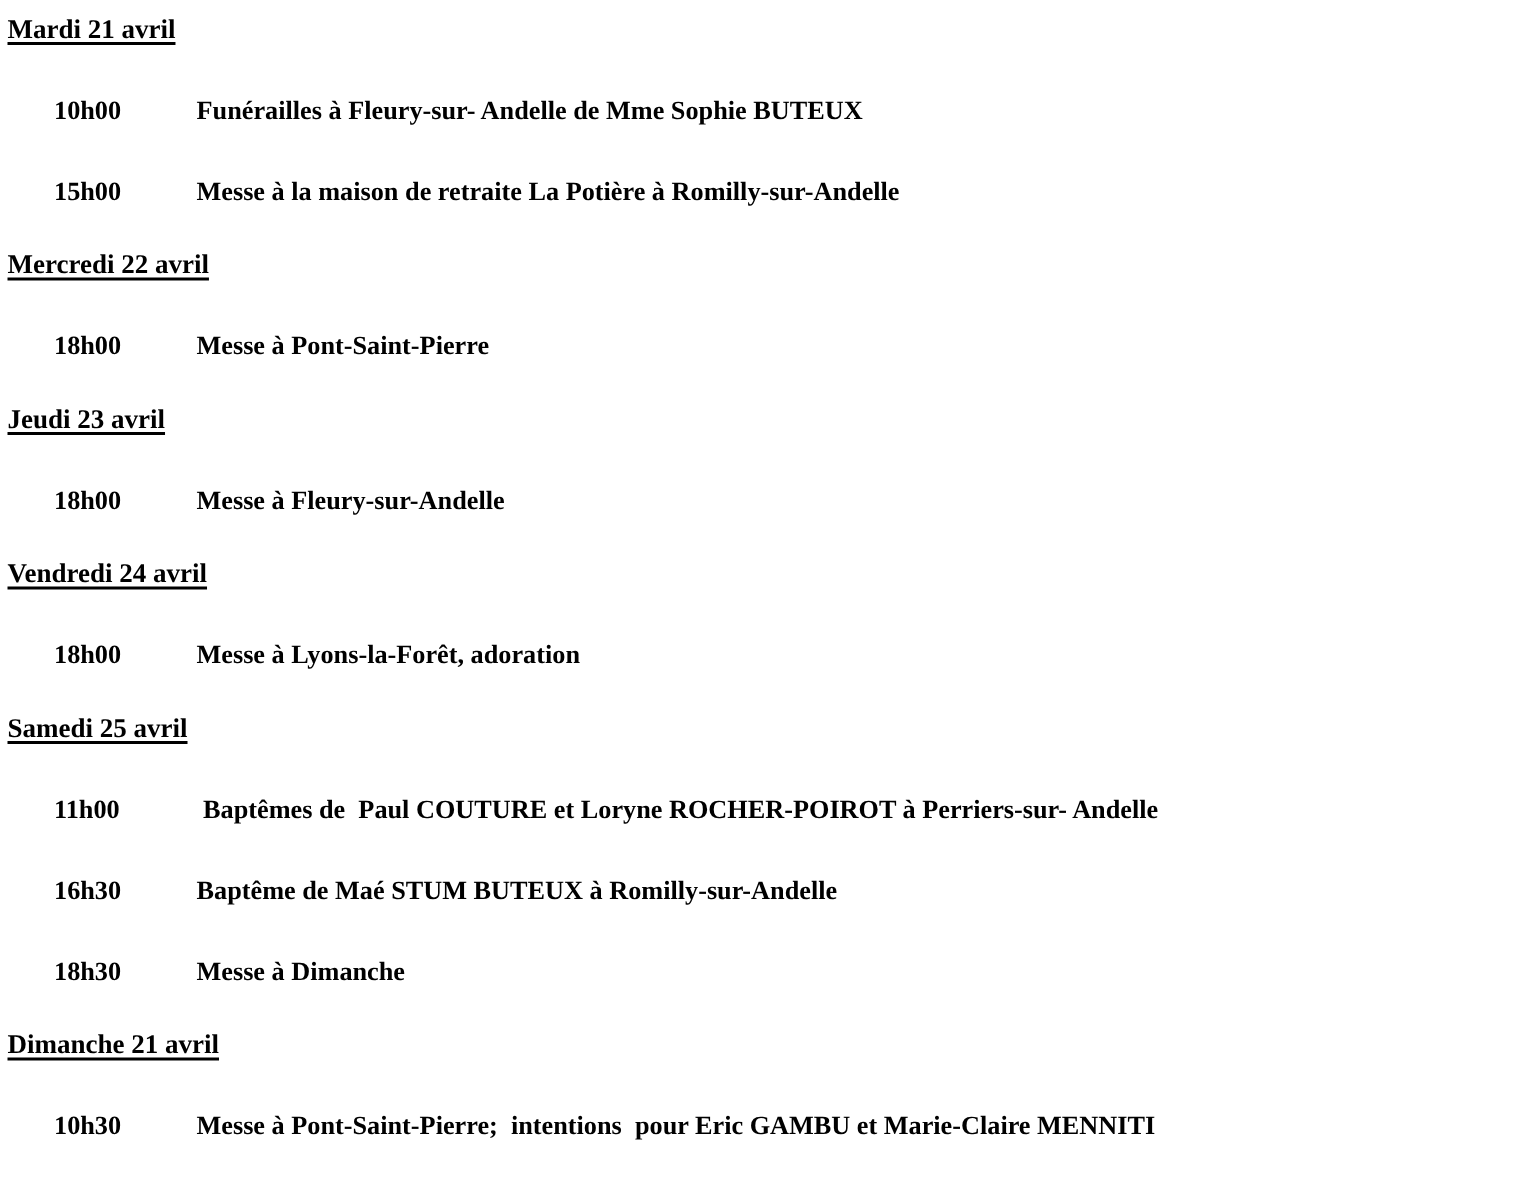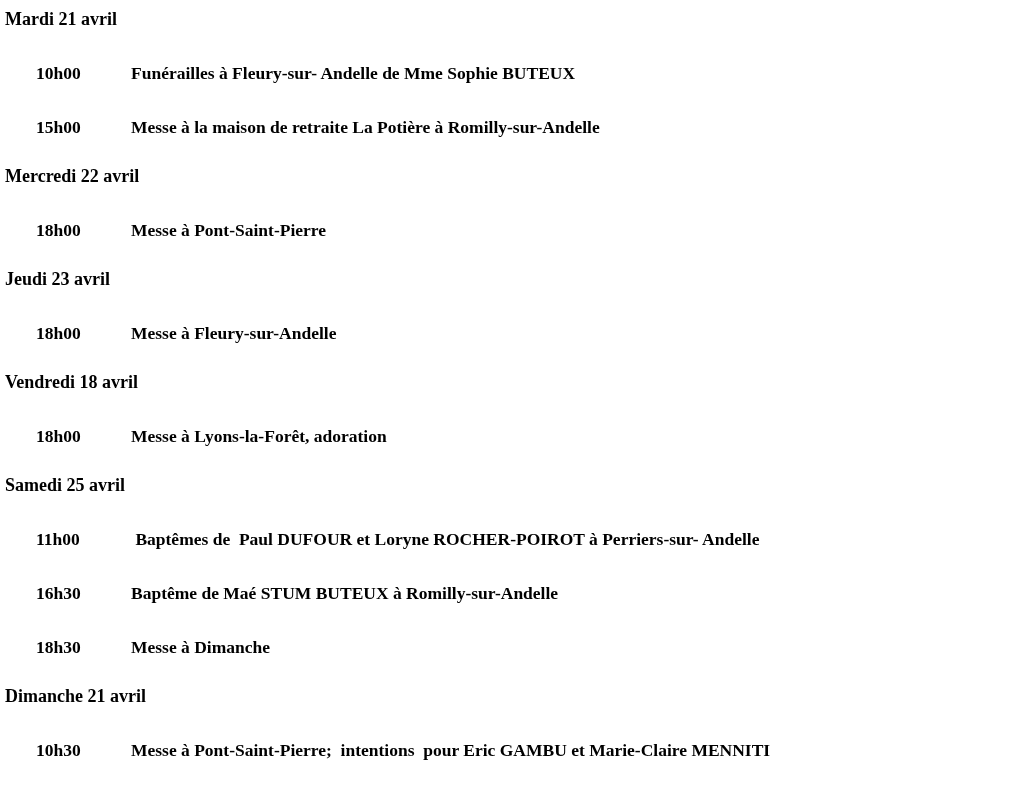--- a/index.html
+++ b/index.html
@@ -21,20 +21,21 @@
     box-sizing: border-box;
   }
   .line {
     line-height: 22px;
     margin: 0 0 27px 0;
     white-space: pre-wrap;
   }
   .day-heading {
     margin-left: 5px;
     font-size: 18px;
+    text-decoration: underline;
     text-underline-offset: 3px;
     text-decoration-thickness: 1.5px;
   }
   .event-row {
     display: flex;
     align-items: baseline;
     margin-top: 32px;
   }
   .event-time {
     padding-left: 36px;
@@ -74,32 +75,32 @@
 
   <section>
     <div class="line day-heading">Jeudi 23 avril</div>
     <div class="line event-row">
       <span class="event-time">18h00</span>
       <span class="event-desc">Messe à Fleury-sur-Andelle</span>
     </div>
   </section>
 
   <section>
-    <div class="line day-heading">Vendredi 18 avril</div>
+    <div class="line day-heading">Vendredi 24 avril</div>
     <div class="line event-row">
       <span class="event-time">18h00</span>
       <span class="event-desc">Messe à Lyons-la-Forêt, adoration</span>
     </div>
   </section>
 
   <section>
     <div class="line day-heading">Samedi 25 avril</div>
     <div class="line event-row">
       <span class="event-time">11h00</span>
-      <span class="event-desc"> Baptêmes de  Paul DUFOUR et Loryne ROCHER-POIROT à Perriers-sur- Andelle</span>
+      <span class="event-desc"> Baptêmes de  Paul COUTURE et Loryne ROCHER-POIROT à Perriers-sur- Andelle</span>
     </div>
     <div class="line event-row">
       <span class="event-time">16h30</span>
       <span class="event-desc">Baptême de Maé STUM BUTEUX à Romilly-sur-Andelle</span>
     </div>
     <div class="line event-row">
       <span class="event-time">18h30</span>
       <span class="event-desc">Messe à Dimanche</span>
     </div>
   </section>

